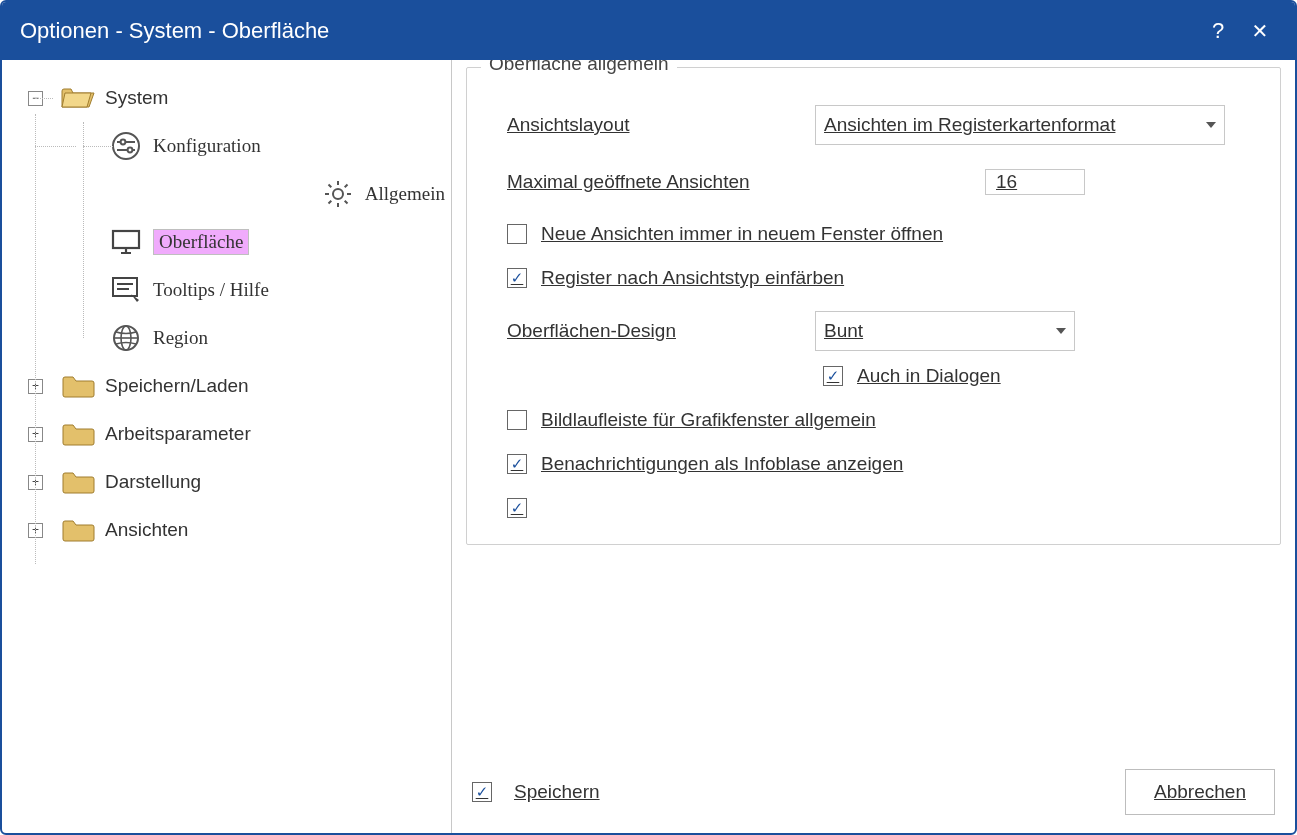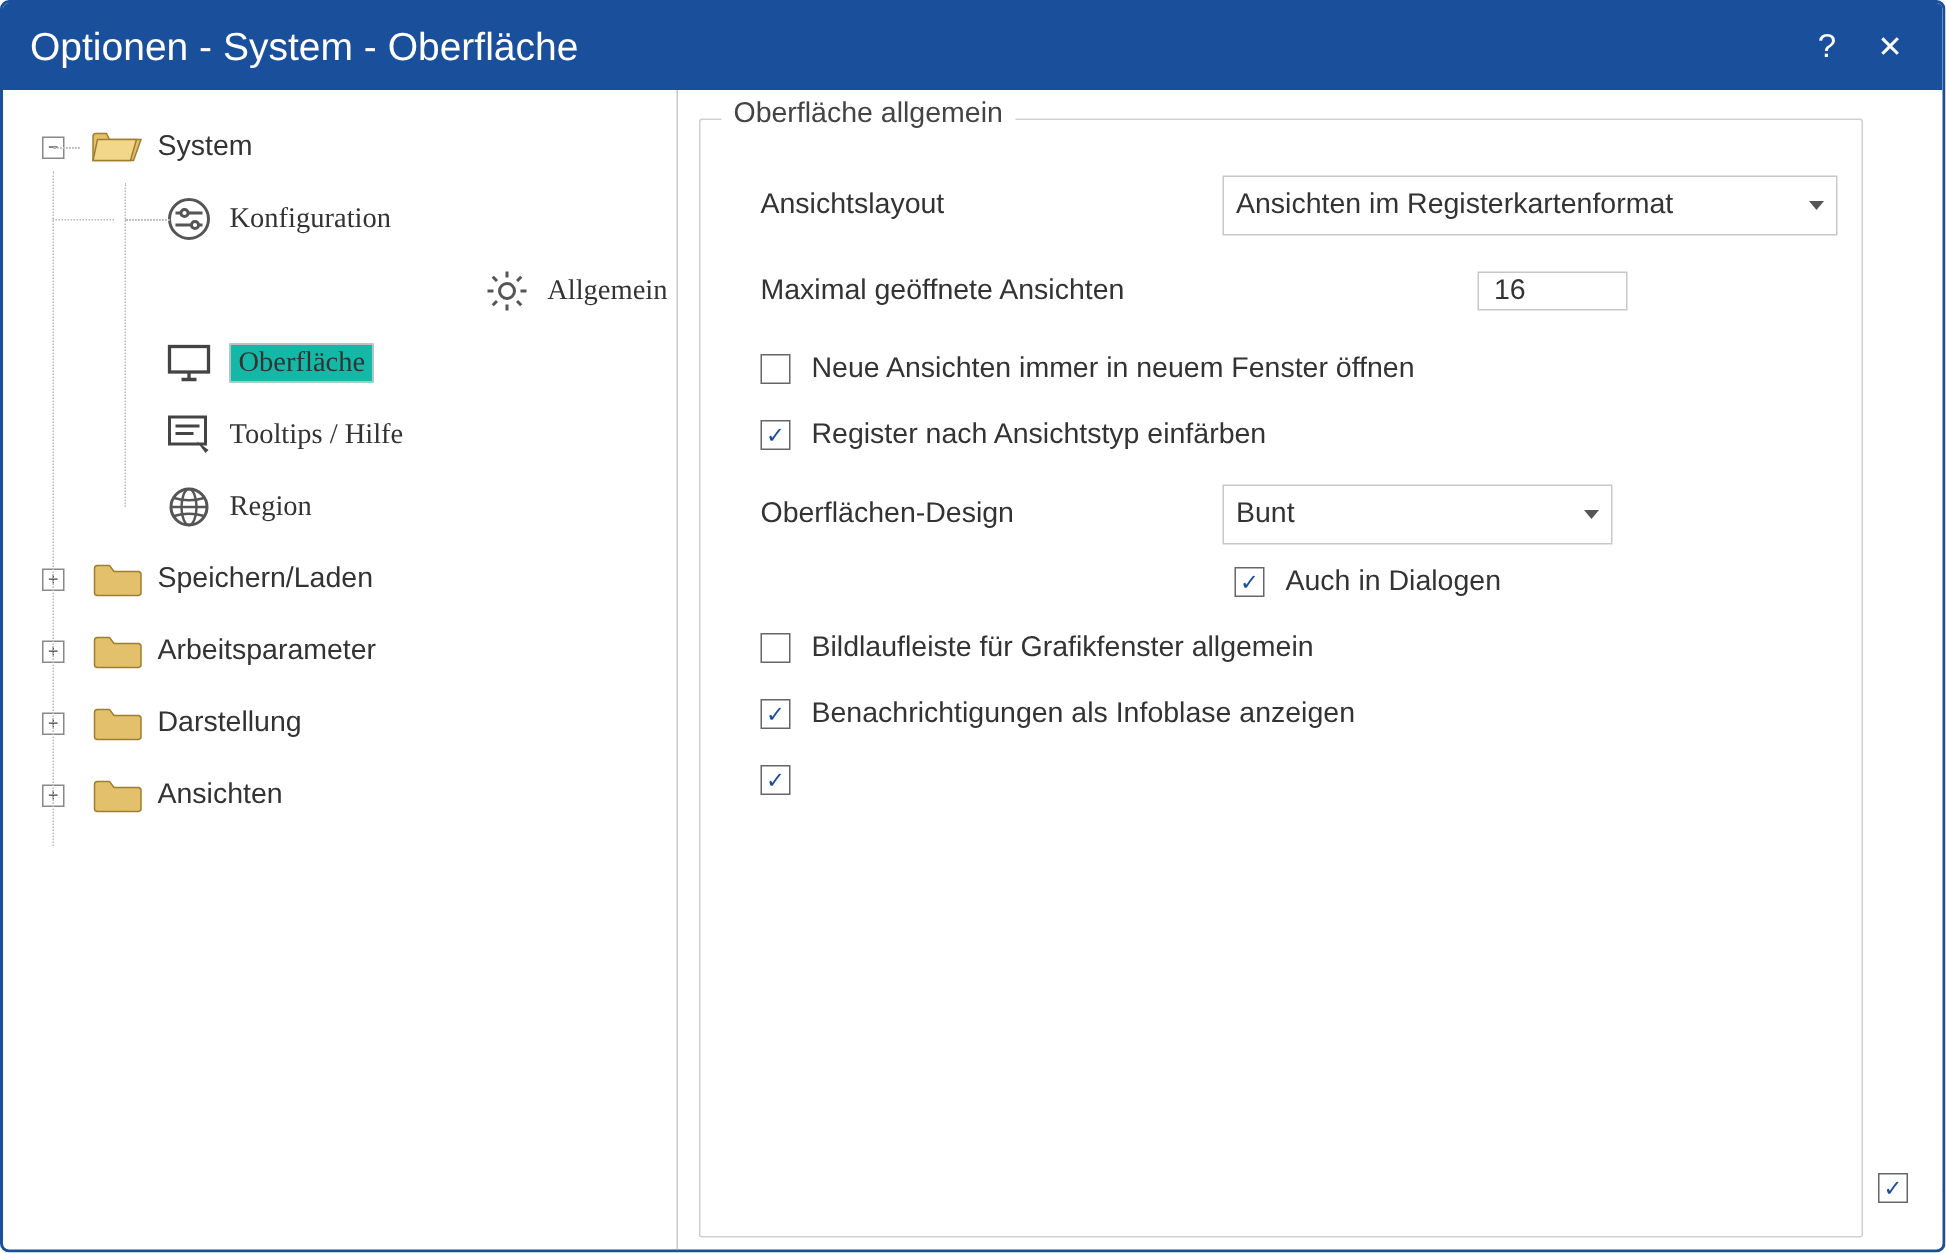--- a/index.html
+++ b/index.html
@@ -20,21 +20,21 @@
     overflow: hidden;
   }
   .titlebar {
     background: #1a4f9c;
     color: #fff;
     height: 58px;
     display: flex;
     align-items: center;
     padding: 0 14px 0 18px;
   }
-  .titlebar .title { flex: 1; font-size: 26px; }
+  .titlebar .title { flex: 1; font-size: 22px; }
   .titlebar .btn {
     width: 42px;
     text-align: center;
     font-size: 22px;
     cursor: pointer;
   }
   .body {
     flex: 1;
     display: flex;
     overflow: hidden;
@@ -62,41 +62,42 @@
     line-height: 1;
     color: #444;
     background: #fff;
     margin-right: 8px;
     flex-shrink: 0;
   }
   .toggle.empty { border: none; background: transparent; color: transparent; }
   .ticon { width: 34px; display:inline-flex; align-items:center; justify-content:center; flex-shrink:0;}
   .label { white-space: nowrap; }
   .label.selected {
-    background: #14b8a6;
+    background: #f0abfc;
     border: 1px solid #bfbfbf;
     padding: 1px 5px;
   }
   
   .vline {
     position:absolute;
     border-left:1px dotted #bbb;
   }
   .hline {
     position:absolute;
     border-top:1px dotted #bbb;
     height:0;
   }
 
   .content {
     flex: 1;
     display: flex;
-    flex-direction: row;
-    padding: 13px 12px 8px 12px;
+    flex-direction: column;
+    padding: 1px 12px 8px 12px;
     overflow: hidden;
+    text-decoration: underline;
   }
   .groupbox {
     border: 1px solid #d0d0d0;
     border-radius: 2px;
     position: relative;
     padding: 34px 16px 14px 16px;
     margin: 6px 2px 0 2px;
   }
   .groupbox .legend {
     position: absolute;

